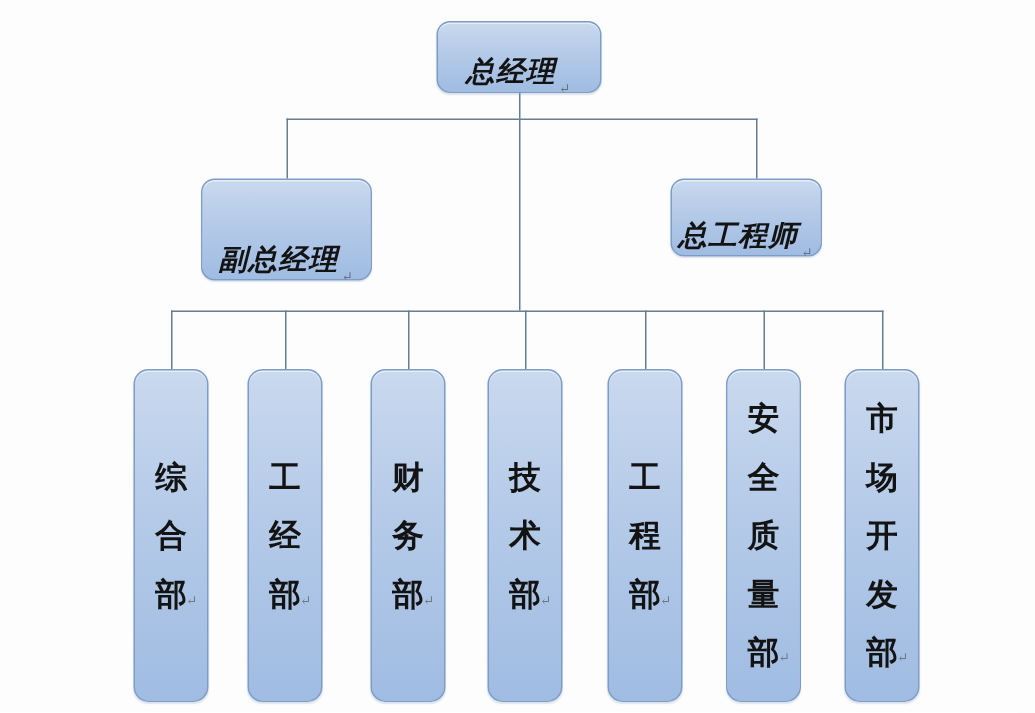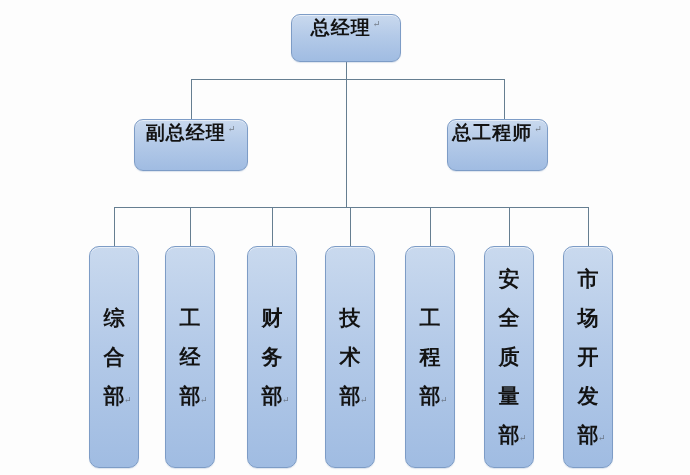--- a/index.html
+++ b/index.html
@@ -18,26 +18,27 @@
   
   .box{
     position:absolute;
     box-sizing:border-box;
     background:linear-gradient(180deg,#c9d9ee 0%,#b4cae8 45%,#a0bce2 100%);
     border:1px solid #7d9cc6;
     border-radius:9px;
     box-shadow:inset 0 1px 0 rgba(255,255,255,.55), 0 1px 1px rgba(120,150,190,.25);
   }
   .hbox{
-    display:flex;align-items:flex-start;justify-content:center;
+    display:flex;align-items:flex-end;justify-content:center;
     font-weight:bold;font-size:19px;color:#131313;
     letter-spacing:1px;
+    font-style:italic;
   }
   .box-root{left:291px;top:14px;width:110px;height:48px;}
-  .box-l2a{left:134px;top:119px;width:114px;height:52px;}
+  .box-l2a{left:134px;top:119px;width:114px;height:68px;}
   .box-l2b{left:447px;top:119px;width:101px;height:52px;}
 
   .vbox{top:246px;width:50px;height:222px;border-radius:10px;}
   .vbox-1{left:89px;}
   .vbox-2{left:165px;}
   .vbox-3{left:247px;}
   .vbox-4{left:325px;}
   .vbox-5{left:405px;}
   .vbox-6{left:484px;}
   .vbox-7{left:563px;}

